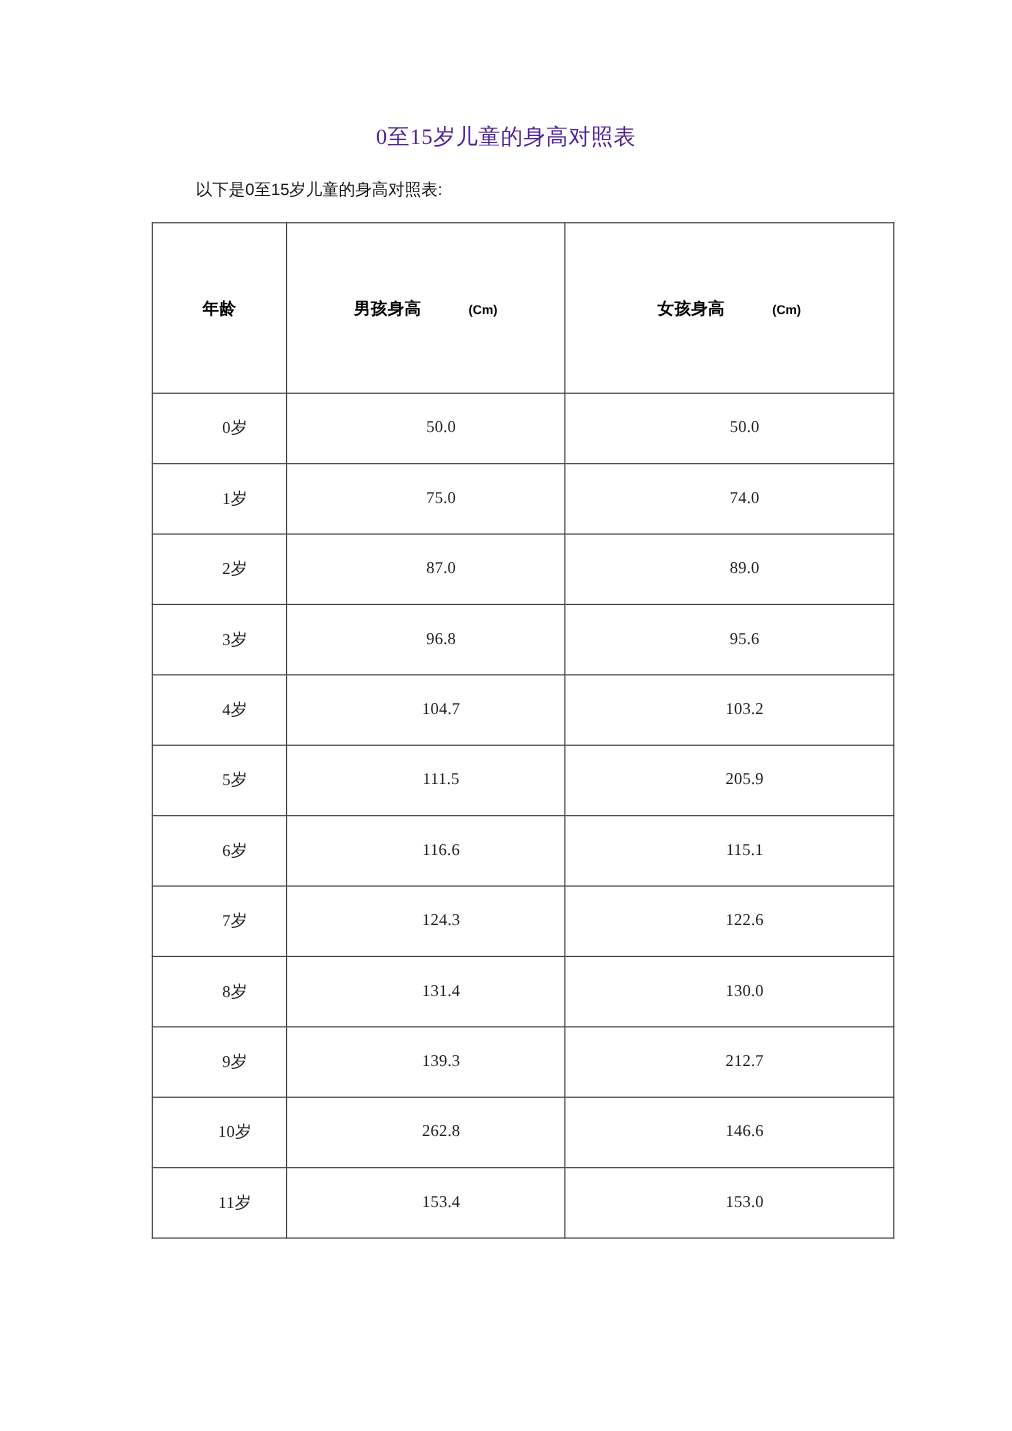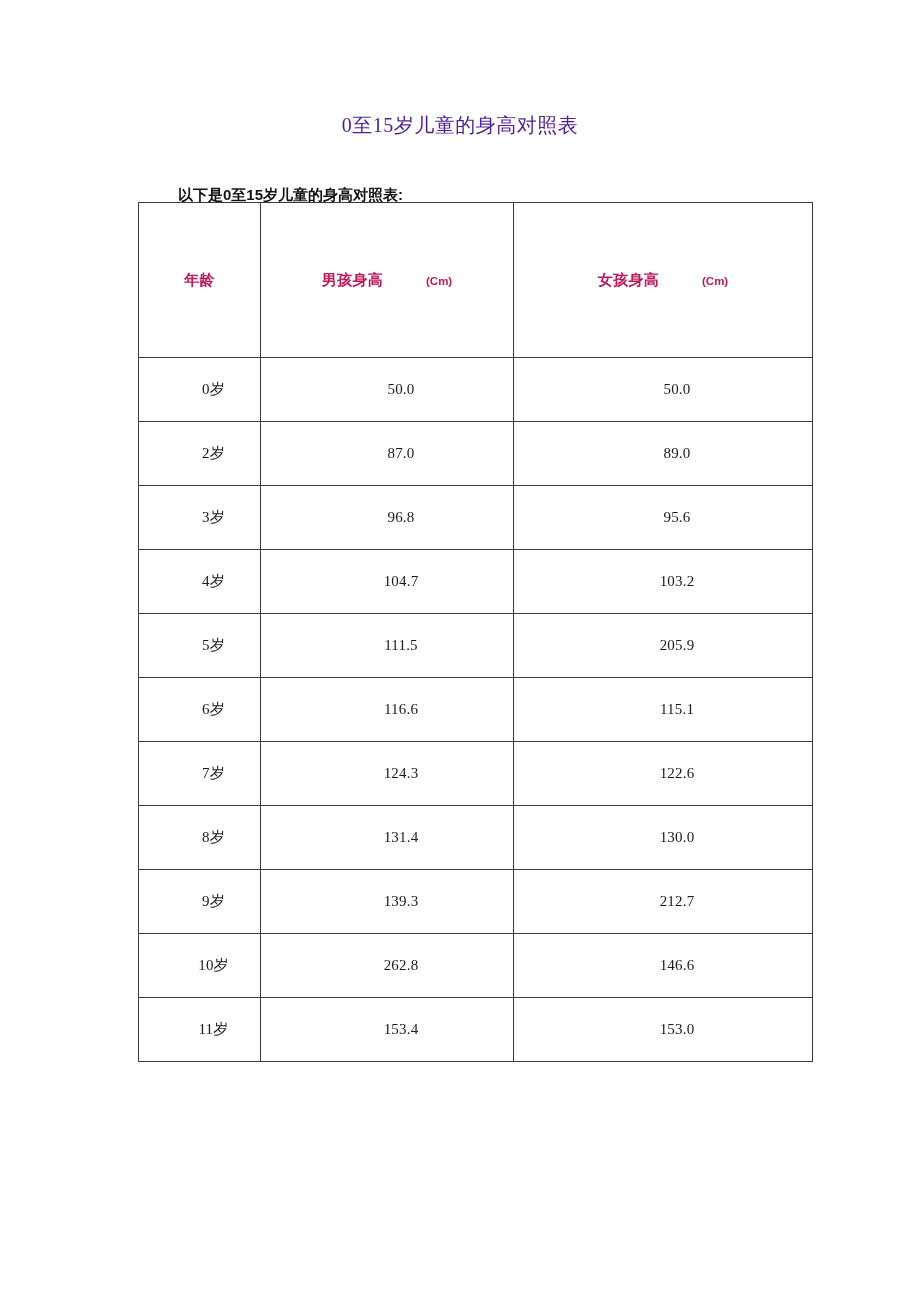--- a/index.html
+++ b/index.html
@@ -36,25 +36,25 @@
     font-weight: 400;
     letter-spacing: 0.5px;
     color: #4c1d95;
     white-space: nowrap;
   }
 
   
   .doc-subtitle {
     position: absolute;
     left: 178px;
-    top: 184px;
+    top: 162px;
     font-family: "Liberation Sans", "DejaVu Sans", sans-serif;
     font-size: 15px;
     line-height: 22px;
-    font-weight: 700;
+    font-weight: 400;
     color: #111111;
     white-space: nowrap;
   }
 
   
   .height-table {
     position: absolute;
     left: 138px;
     top: 202px;
     width: 674px;
@@ -72,21 +72,21 @@
     vertical-align: middle;
     padding: 0;
     background: #ffffff;
   }
 
   .height-table thead th {
     height: 154px;
     font-family: "Liberation Sans", "DejaVu Sans", sans-serif;
     font-weight: 700;
     font-size: 15px;
-    color: #be185d;
+    color: #000000;
     letter-spacing: 0.3px;
   }
   .unit {
     font-size: 11.5px;
     font-weight: 700;
     letter-spacing: 0;
     margin-left: 43px;
   }
 
   .height-table tbody td {
@@ -130,20 +130,25 @@
         </th>
       </tr>
     </thead>
     <tbody id="table-body">
         <tr>
           <td class="age-cell">0岁</td>
           <td>50.0</td>
           <td>50.0</td>
         </tr>
         <tr>
+          <td class="age-cell">1岁</td>
+          <td>75.0</td>
+          <td>74.0</td>
+        </tr>
+        <tr>
           <td class="age-cell">2岁</td>
           <td>87.0</td>
           <td>89.0</td>
         </tr>
         <tr>
           <td class="age-cell">3岁</td>
           <td>96.8</td>
           <td>95.6</td>
         </tr>
         <tr>

